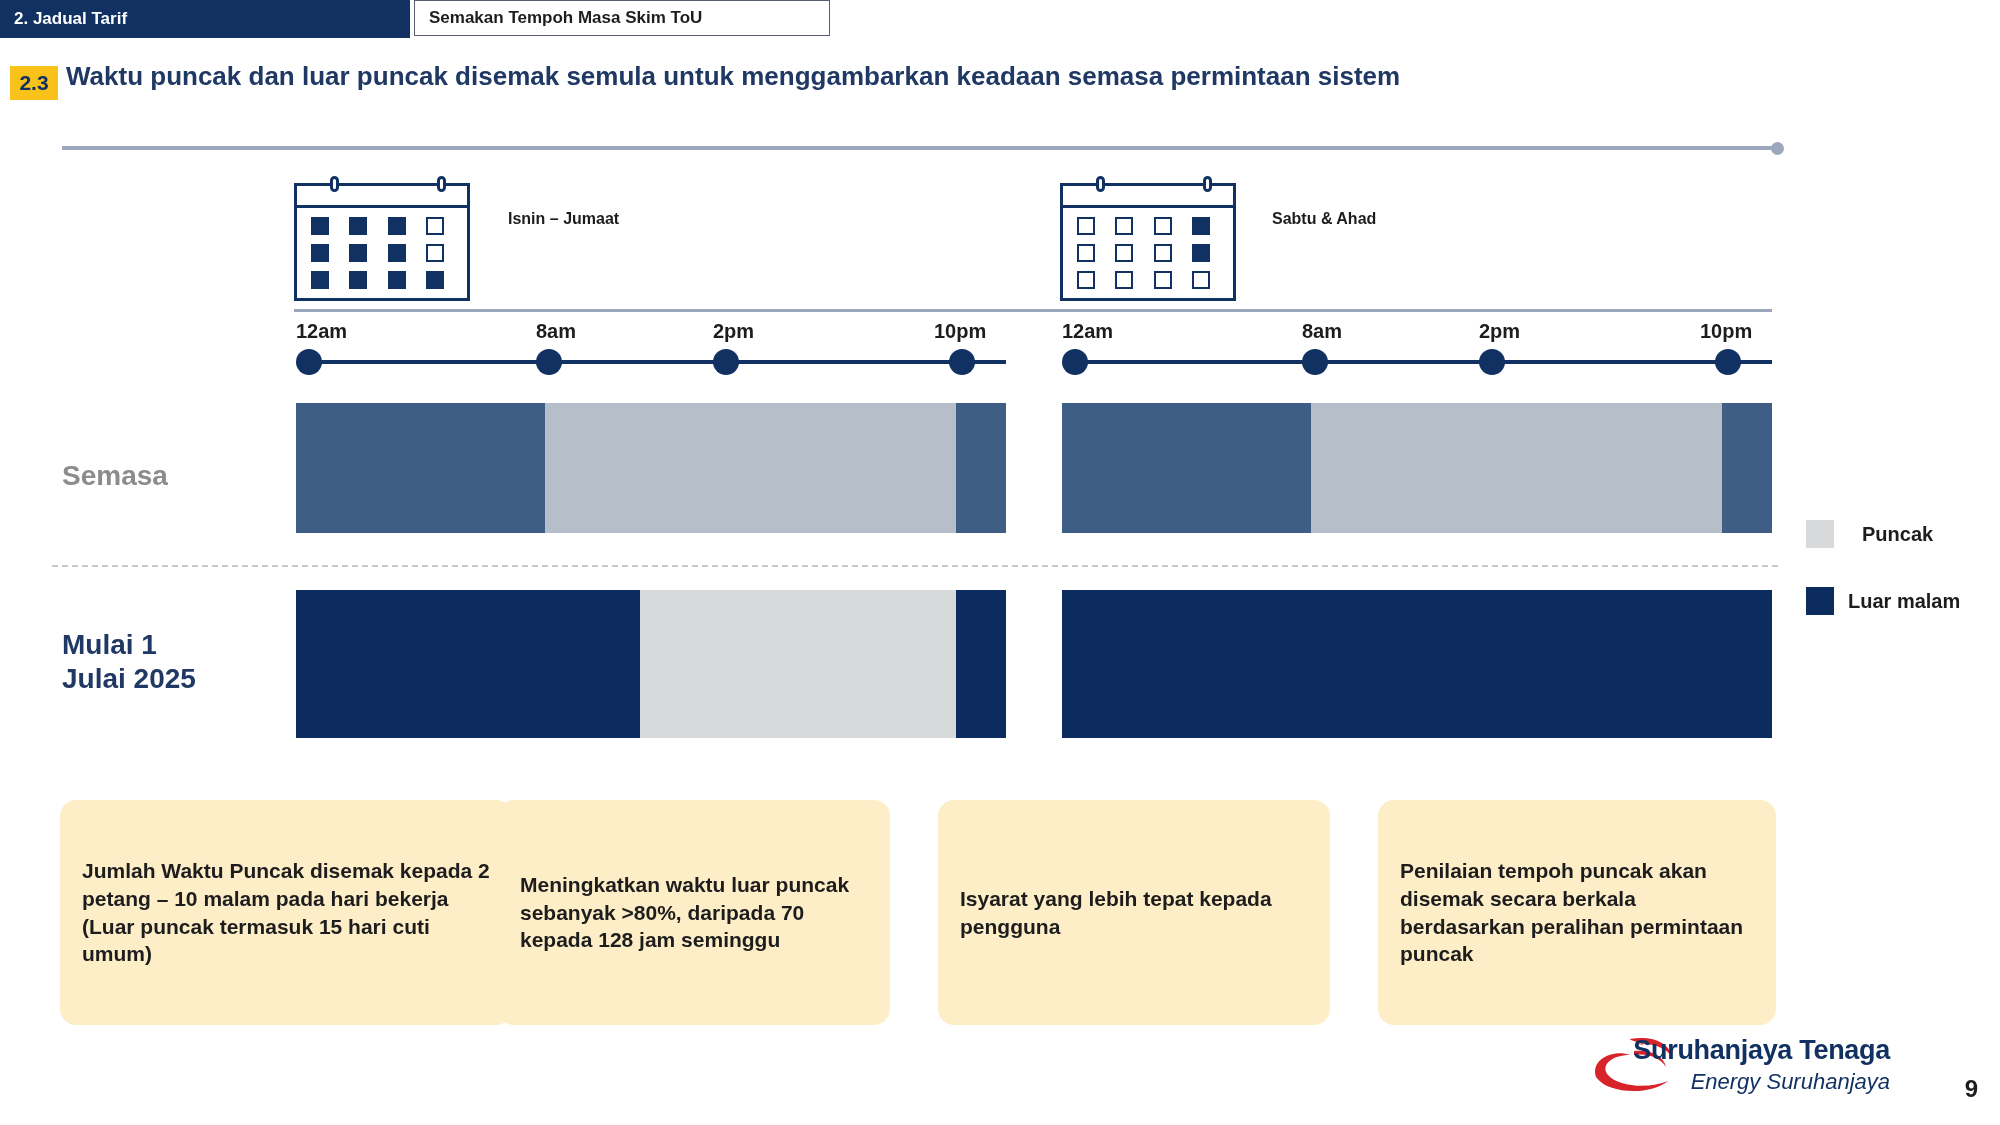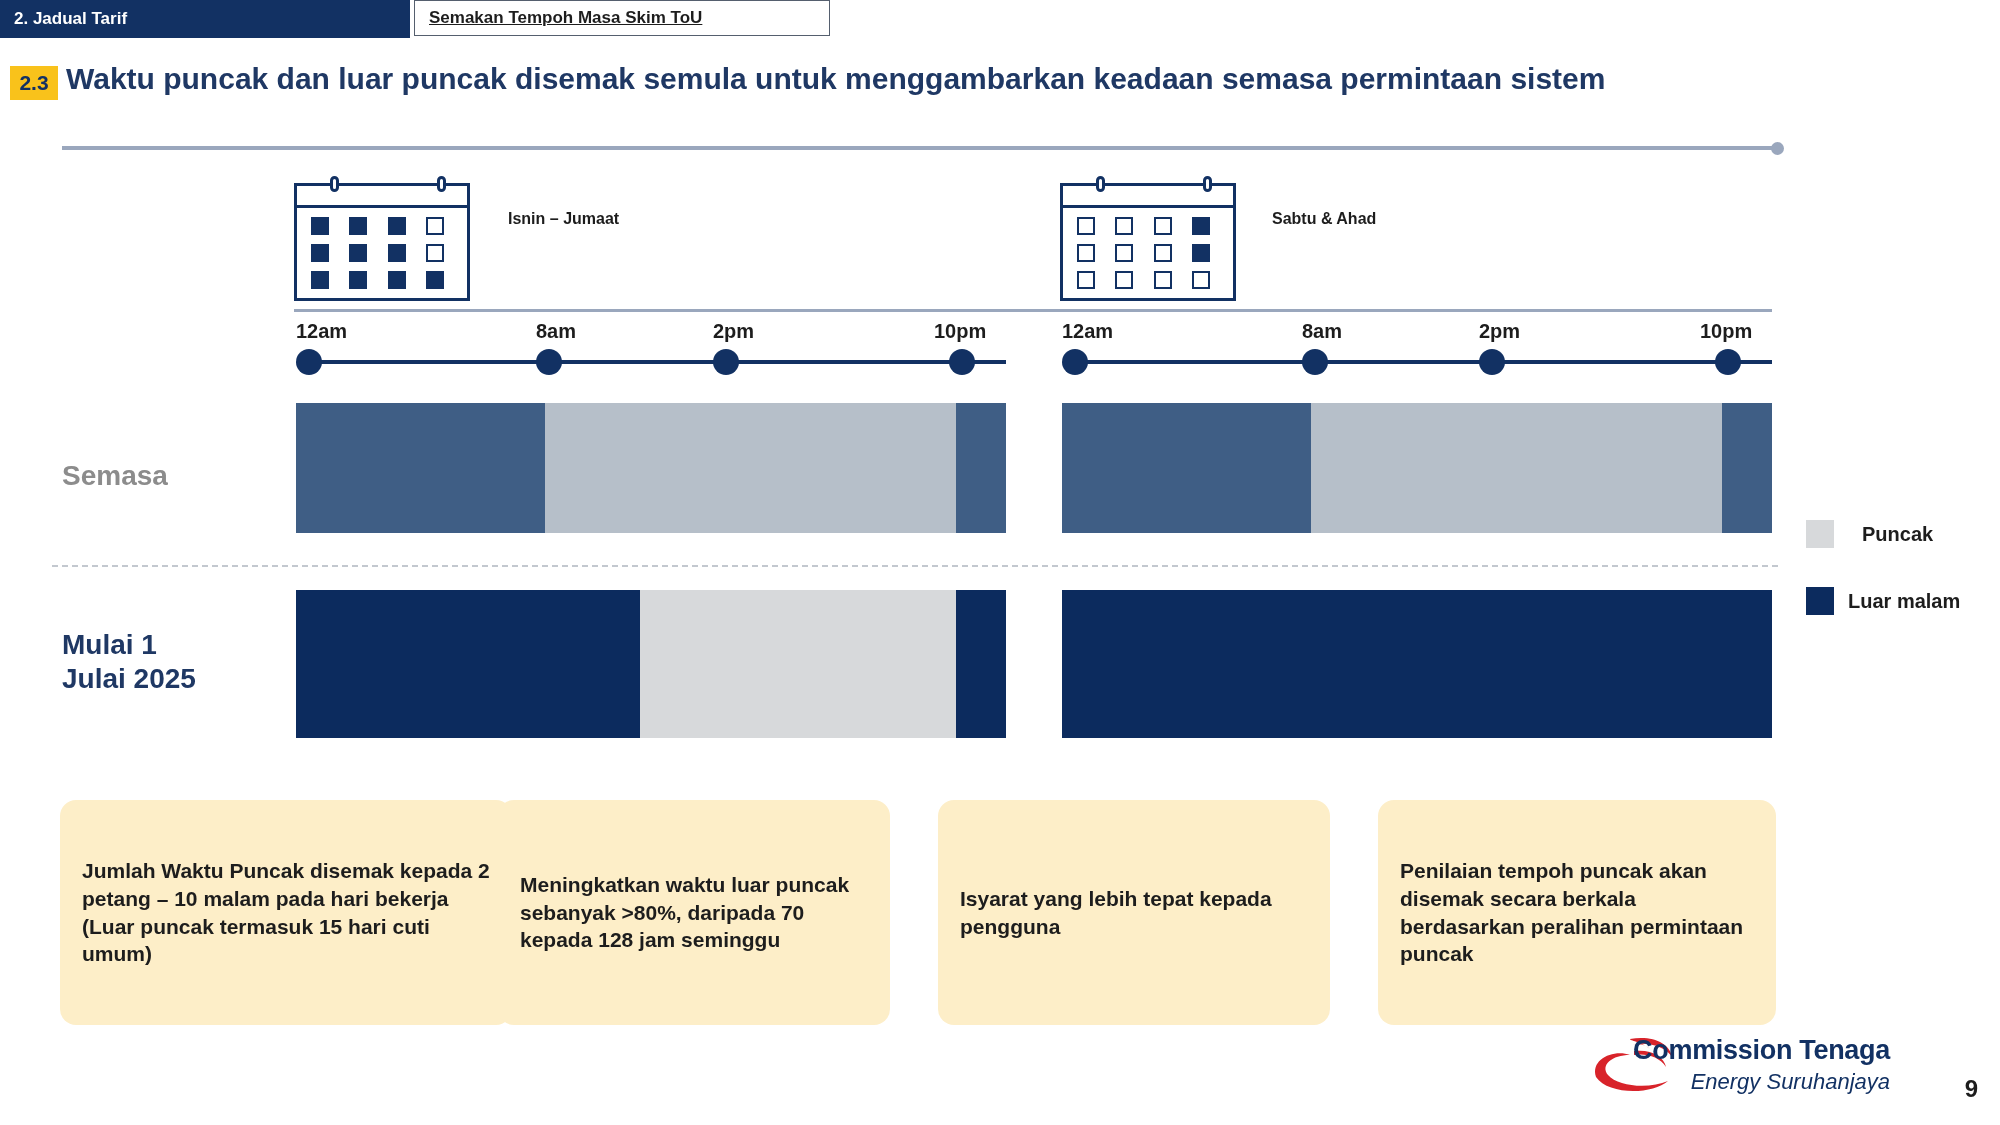--- a/index.html
+++ b/index.html
@@ -38,42 +38,41 @@
     left: 414px; top: 0;
     width: 416px; height: 36px;
     background: #ffffff;
     border: 1px solid #555f6e;
     color: #1d1d1d;
     font-size: 17px;
     font-weight: bold;
     display: flex;
     align-items: center;
     padding-left: 14px;
-    text-decoration: underline;
   }
 
   
   .sec-badge {
     position: absolute;
     left: 10px; top: 66px;
     width: 48px; height: 34px;
     background: #f9c21b;
     color: #123163;
     font-size: 21px;
     font-weight: bold;
     display: flex;
     align-items: center;
     justify-content: center;
   }
   .title {
     position: absolute;
     left: 66px; top: 62px;
     width: 1660px;
     color: #1f3864;
-    font-size: 30px;
+    font-size: 26px;
     font-weight: bold;
     line-height: 1.15;
   }
   .title-rule {
     position: absolute;
     left: 62px; top: 146px;
     width: 1716px; height: 4px;
     background: #9aa7bd;
   }
   .title-rule:after {
@@ -385,16 +384,16 @@
 <div class="card" style="left:1378px; width:398px;">
   <p>Penilaian tempoh puncak akan disemak secara berkala berdasarkan peralihan permintaan puncak</p>
 </div>
 
 <div class="logo">
   <svg class="logo-swoosh" viewBox="0 0 84 62">
     <path d="M6 44 C18 62 62 62 78 48 C60 56 28 54 18 42 C10 32 22 22 40 22 C24 16 0 26 6 44 Z" fill="#d8232a"></path>
     <path d="M40 6 C62 2 80 10 82 24 C76 14 58 8 42 12 C50 10 56 12 60 16 C50 8 40 8 40 6 Z" fill="#d8232a"></path>
     <path d="M44 18 C62 16 74 24 76 34 C70 24 56 20 44 22 Z" fill="#d8232a"></path>
   </svg>
-  <div class="logo-txt1">Commission Tenaga</div>
+  <div class="logo-txt1">Suruhanjaya Tenaga</div>
   <div class="logo-txt2">Energy Suruhanjaya</div>
 </div>
 <div class="pageno">9</div>
 
 </body></html>

